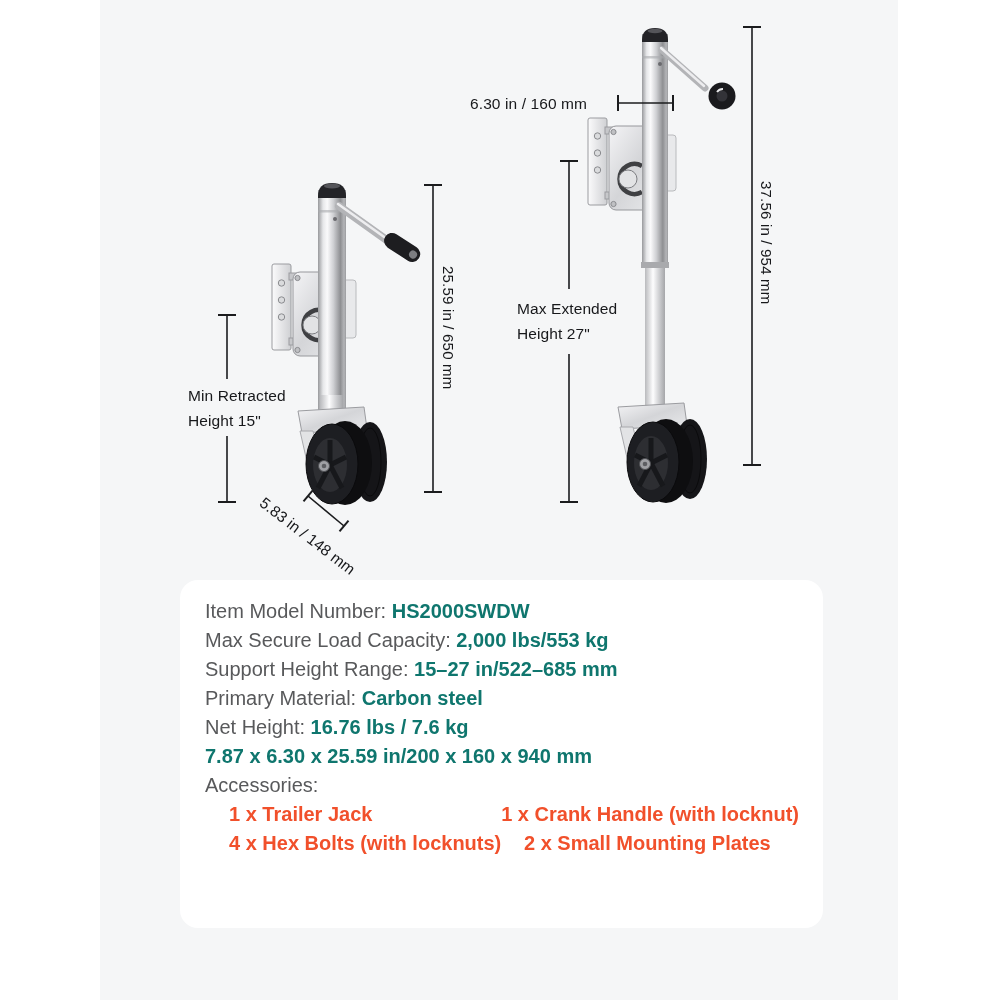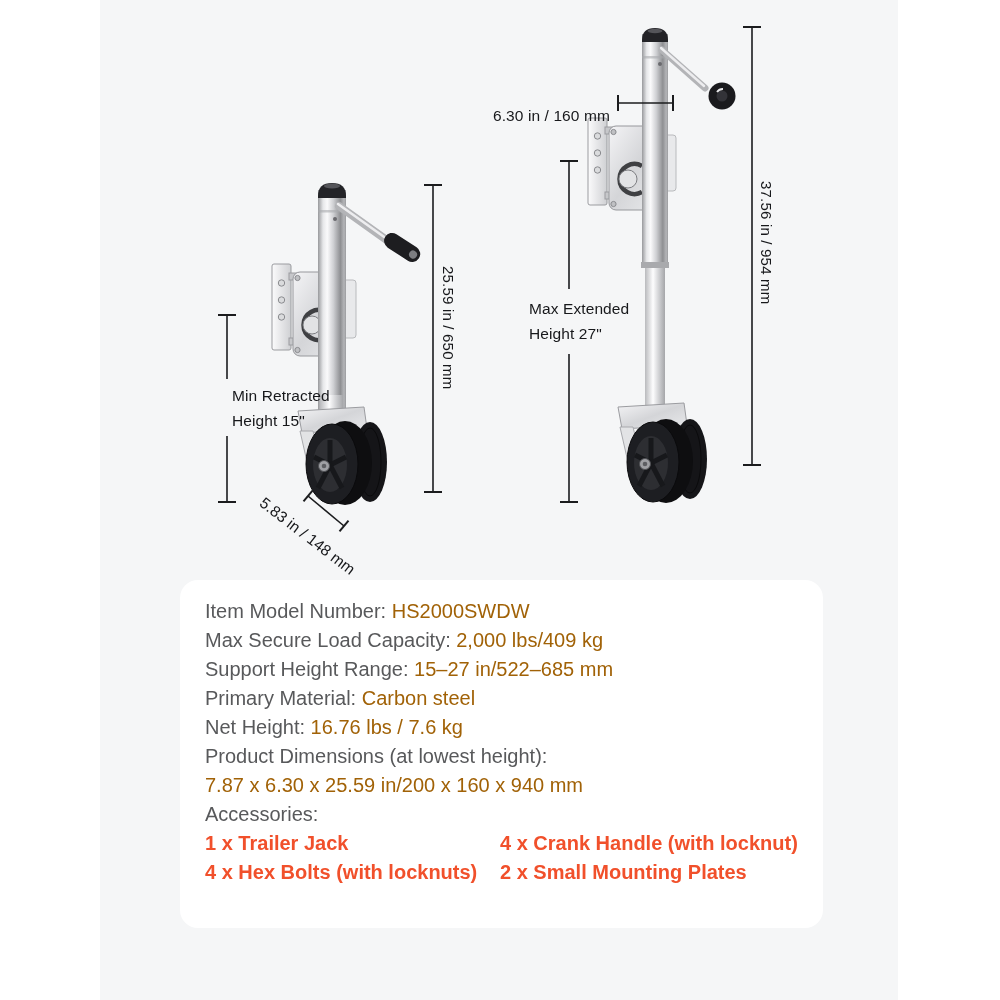--- a/index.html
+++ b/index.html
@@ -24,22 +24,22 @@
     position:absolute;color:#17181b;font-size:15.5px;font-weight:500;white-space:nowrap;
     transform:rotate(37.5deg);transform-origin:0 0;
   }
   .panel{
     position:absolute;left:180px;top:580px;width:643px;height:348px;
     background:#ffffff;border-radius:18px;box-sizing:border-box;
     padding:17px 24px 0 25px;
   }
   .spec-line{font-size:20px;line-height:29px;color:#58595b;white-space:nowrap;}
   .spec-line .lbl{color:#58595b;font-weight:400;text-align:center;}
-  .spec-line .val{color:#a16207;font-weight:400;margin-top:12px;}
-  .acc-row{display:flex;font-size:20px;line-height:29px;white-space:nowrap;}
+  .spec-line .val{color:#0f766e;font-weight:700;margin-top:12px;}
+  .acc-row{display:flex;font-size:20px;line-height:29px;white-space:nowrap;margin-left:24px;}
   .acc-row .c1{width:295px;color:#f1502b;font-weight:700;}
   .acc-row .c2{color:#f1502b;font-weight:700;}
 </style>
 </head>
 <body>
 
 <div class="page">
 
   <div class="canvas"></div>
 
@@ -195,66 +195,63 @@
       <line x1="569" y1="354" x2="569" y2="502"></line>
       <line x1="560" y1="161" x2="578" y2="161" stroke-width="2"></line>
       <line x1="560" y1="502" x2="578" y2="502" stroke-width="2"></line>
 
       <line x1="308" y1="496" x2="344" y2="526"></line>
       <line x1="303.5" y1="501.3" x2="312.5" y2="490.7" stroke-width="2"></line>
       <line x1="339.5" y1="531.3" x2="348.5" y2="520.7" stroke-width="2"></line>
     </g>
   </svg>
 
-  <div class="dim-label" style="left:470px;top:103px;width:140px;text-align:right;">6.30 in / 160 mm</div>
+  <div class="dim-label" style="left:470px;top:91px;width:140px;text-align:left;">6.30 in / 160 mm</div>
 
   <div class="v-label" style="left:758px;top:181px;">37.56 in / 954 mm</div>
 
   <div class="v-label" style="left:440px;top:266px;">25.59 in / 650 mm</div>
 
-  <div class="dim-label" style="left:188px;top:383px;margin-left:44px;">
+  <div class="dim-label" style="left:188px;top:383px;">
     <div>Min Retracted</div>
     <div>Height 15"</div>
   </div>
 
-  <div class="dim-label" style="left:529px;top:296px;">
+  <div class="dim-label" style="left:517px;top:296px;">
     <div>Max Extended</div>
     <div>Height 27"</div>
   </div>
 
   <div class="rot-label" style="left:267px;top:494px;">5.83 in / 148 mm</div>
 
   <div class="panel">
     <div class="spec-line">
       <span class="lbl">Item Model Number: </span><span class="val">HS2000SWDW</span>
     </div>
     <div class="spec-line">
-      <span class="lbl">Max Secure Load Capacity: </span><span class="val">2,000 lbs/409 kg</span>
+      <span class="lbl">Max Secure Load Capacity: </span><span class="val">2,000 lbs/553 kg</span>
     </div>
     <div class="spec-line">
       <span class="lbl">Support Height Range: </span><span class="val">15–27 in/522–685 mm</span>
     </div>
     <div class="spec-line">
       <span class="lbl">Primary Material: </span><span class="val">Carbon steel</span>
     </div>
     <div class="spec-line">
       <span class="lbl">Net Height: </span><span class="val">16.76 lbs / 7.6 kg</span>
-    </div>
-    <div class="spec-line">
-      <span class="lbl">Product Dimensions (at lowest height):</span>
     </div>
     <div class="spec-line">
       <span class="val">7.87 x 6.30 x 25.59 in/200 x 160 x 940 mm</span>
     </div>
     <div class="spec-line">
       <span class="lbl">Accessories:</span>
     </div>
     <div class="acc-row">
       <span class="c1">1 x Trailer Jack</span>
-      <span class="c2">4 x Crank Handle (with locknut)</span>
+      <span class="c2">1 x Crank Handle (with locknut)</span>
     </div>
     <div class="acc-row">
       <span class="c1">4 x Hex Bolts (with locknuts)</span>
       <span class="c2">2 x Small Mounting Plates</span>
     </div>
   </div>
 
 </div>
 
 </body></html>

